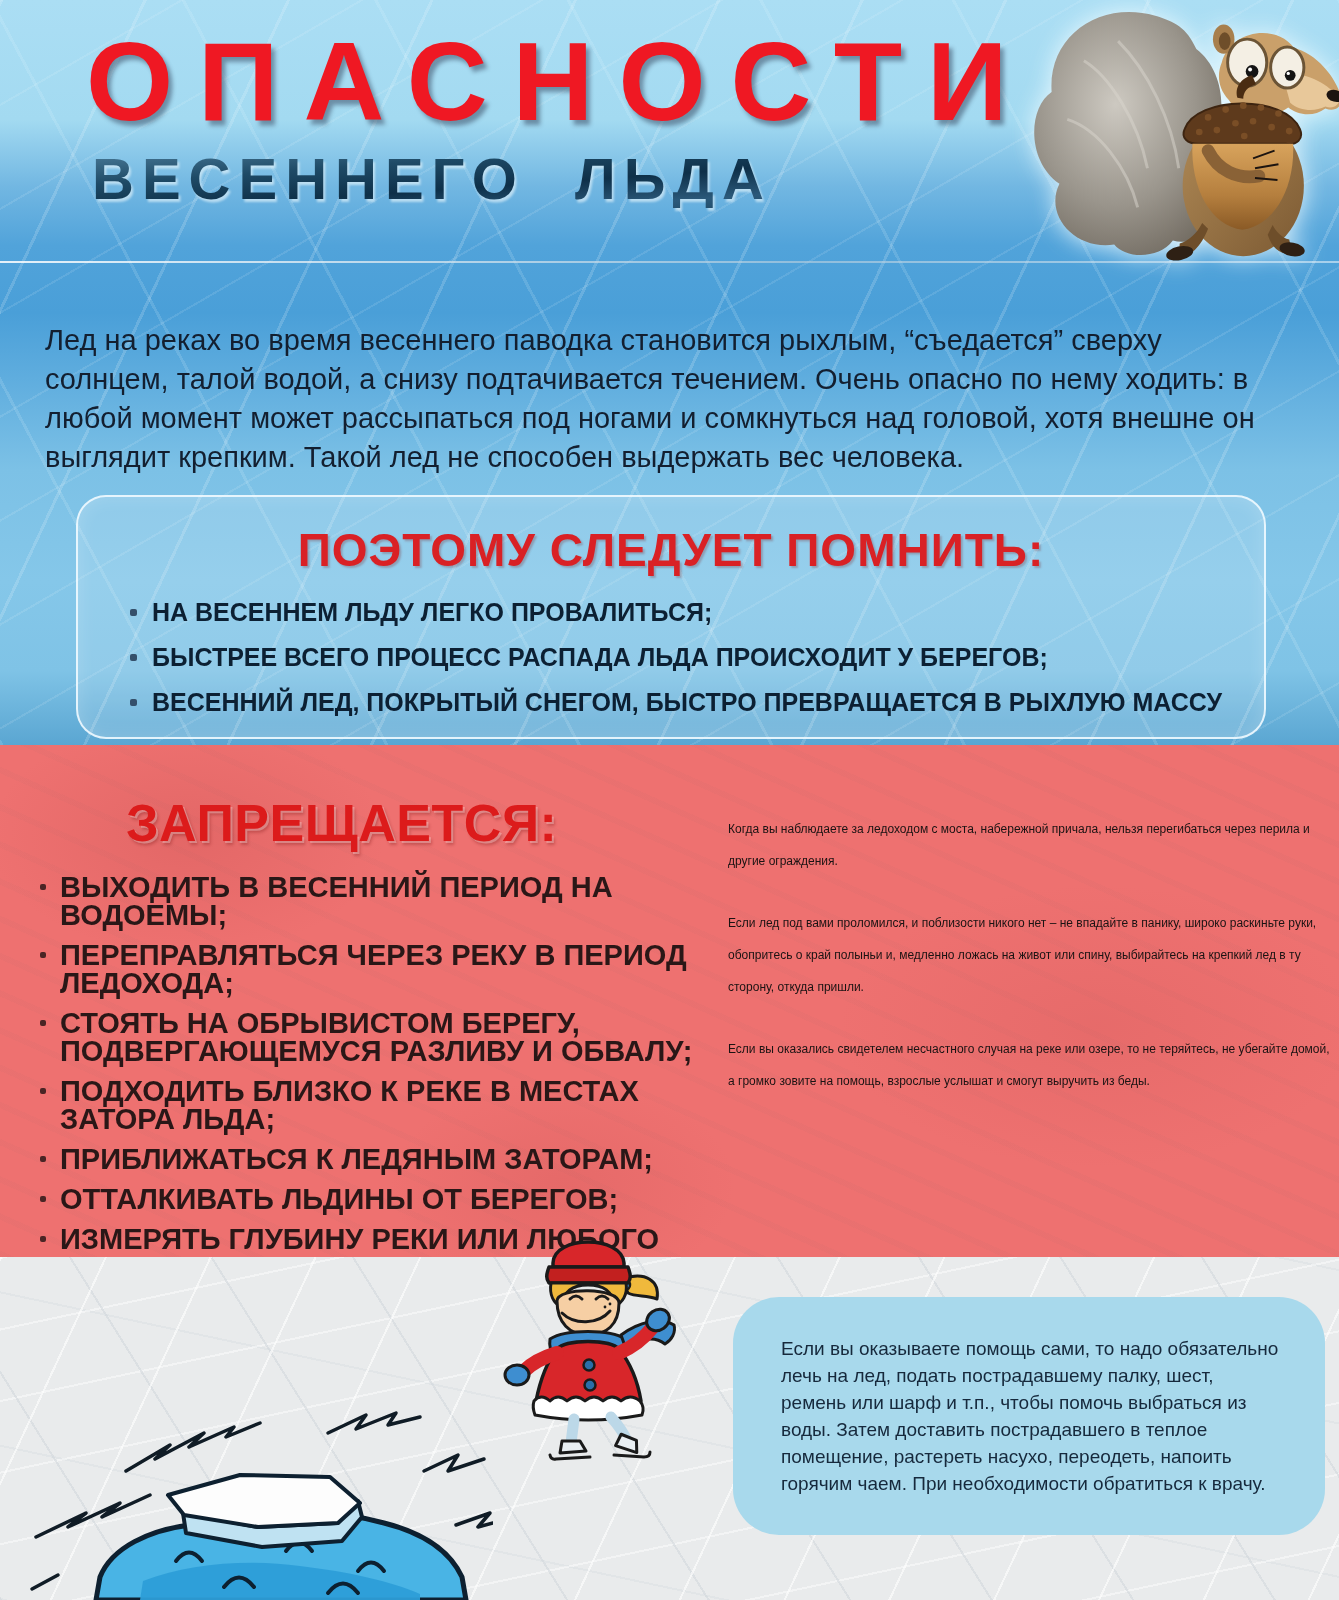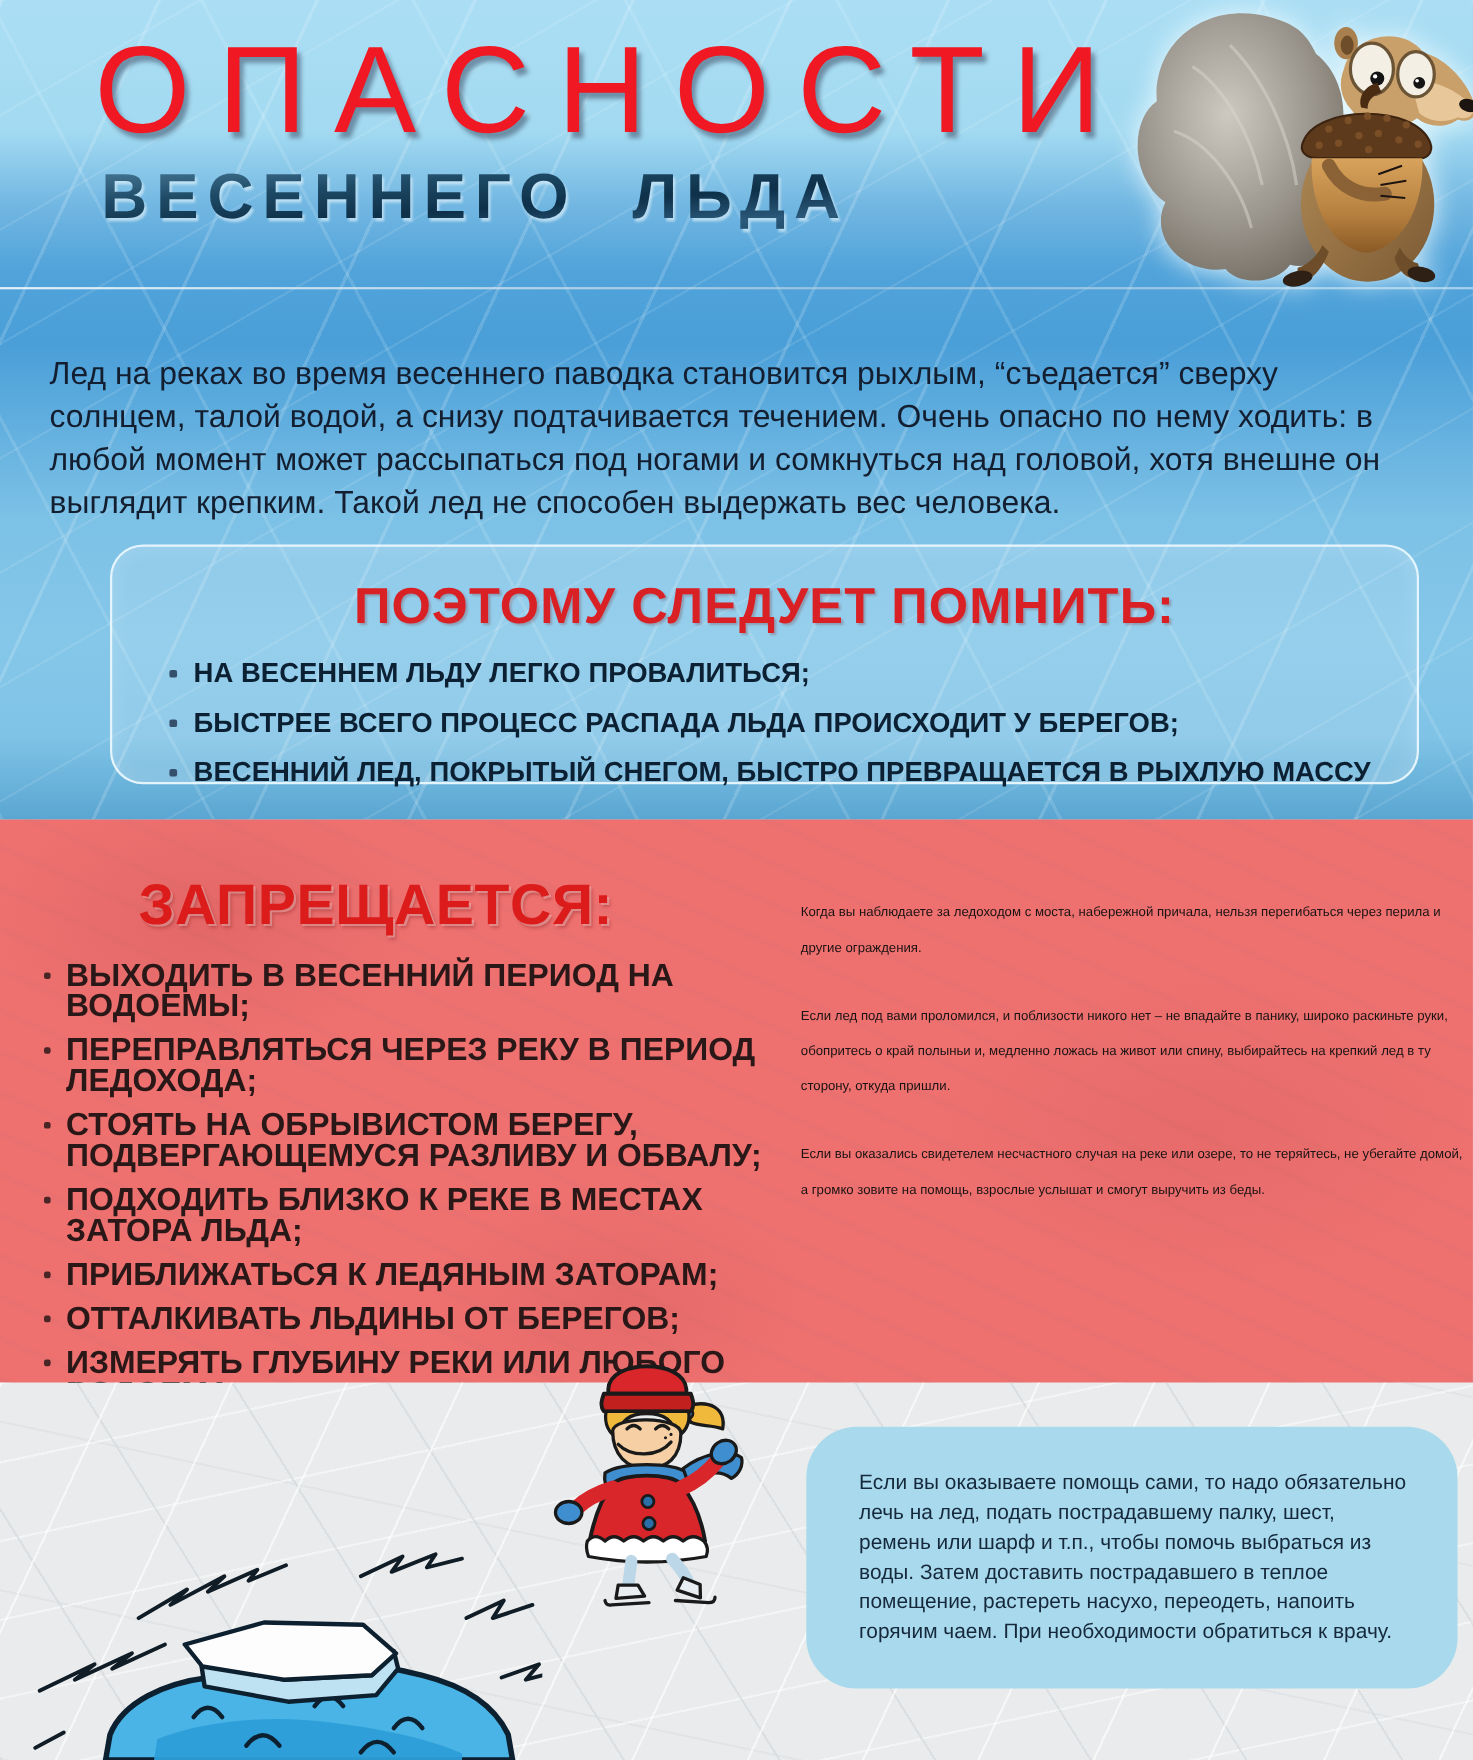--- a/index.html
+++ b/index.html
@@ -15,21 +15,21 @@
     height:745px;
     background-color:#8fc9ea;
     background-image:
       repeating-linear-gradient(115deg, rgba(255,255,255,.16) 0 3px, rgba(255,255,255,0) 3px 130px),
       repeating-linear-gradient(62deg, rgba(235,250,255,.14) 0 3px, rgba(255,255,255,0) 3px 170px),
       repeating-linear-gradient(150deg, rgba(255,255,255,.10) 0 2px, rgba(255,255,255,0) 2px 90px),
       linear-gradient(180deg,#abdef4 0%,#a3daf1 16%,#72b7e2 25%,#51a3da 33%,#4a9fd8 42%,#62afdf 52%,#7cc1e6 63%,#85c7e9 78%,#7fc3e6 90%,#5aa6d2 100%);
   }
   .title-block{position:absolute;top:26px;left:86px;}
   .title-line1{
-    font-size:112px;font-weight:normal;letter-spacing:25px;line-height:1.0;
+    font-size:112px;font-weight:bold;letter-spacing:25px;line-height:1.0;
     color:#ef1823;white-space:nowrap;
     text-shadow:4px 5px 4px rgba(40,50,75,.45);
   }
   .title-line2{
     margin-top:12px;margin-left:6px;
     font-size:58px;font-weight:bold;letter-spacing:8px;word-spacing:26px;line-height:1.0;white-space:nowrap;
     background:linear-gradient(176deg,#4d7e9c 0%,#1e4a66 28%,#0e3049 52%,#2b597a 74%,#123b55 100%);
     -webkit-background-clip:text;background-clip:text;color:transparent;
     filter:drop-shadow(2px 3px 1px rgba(245,253,255,.55));
   }
@@ -39,25 +39,24 @@
   }
   .squirrel{position:absolute;top:0;right:-4px;width:352px;height:268px;
     filter:drop-shadow(0 0 12px rgba(235,250,255,.95));}
 
   .intro{
     position:absolute;top:292px;left:45px;width:1215px;
     font-size:29px;line-height:39px;color:#131f30;font-weight:400;
   }
 
   .remember-box{
-    position:absolute;top:495px;left:76px;width:1190px;height:218px;box-sizing:border-box;
+    position:absolute;top:495px;left:76px;width:1190px;height:244px;box-sizing:border-box;
     border:2px solid rgba(240,250,255,.9);border-radius:30px;
     background:rgba(255,255,255,.14);
     box-shadow:0 0 18px rgba(255,255,255,.18) inset;
-    margin-left:24px;
   }
   .remember-heading{
     margin-top:26px;text-align:center;
     font-size:46px;font-weight:bold;color:#d92125;letter-spacing:1px;
     text-shadow:2px 2px 2px rgba(120,20,20,.25);
   }
   .remember-list{list-style:none;margin:20px 0 0 0;padding:0 0 0 48px;}
   .remember-list li{
     position:relative;padding-left:26px;margin-bottom:15px;
     font-size:25px;font-weight:bold;color:#0c2033;line-height:30px;

